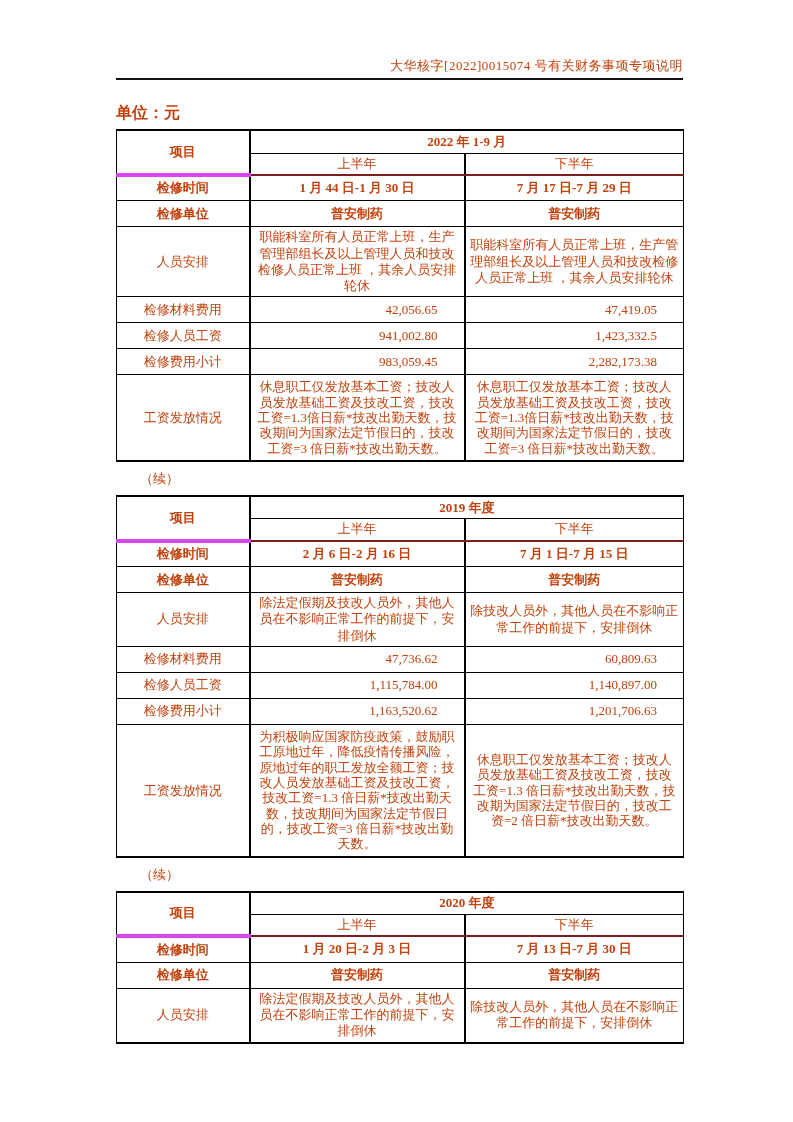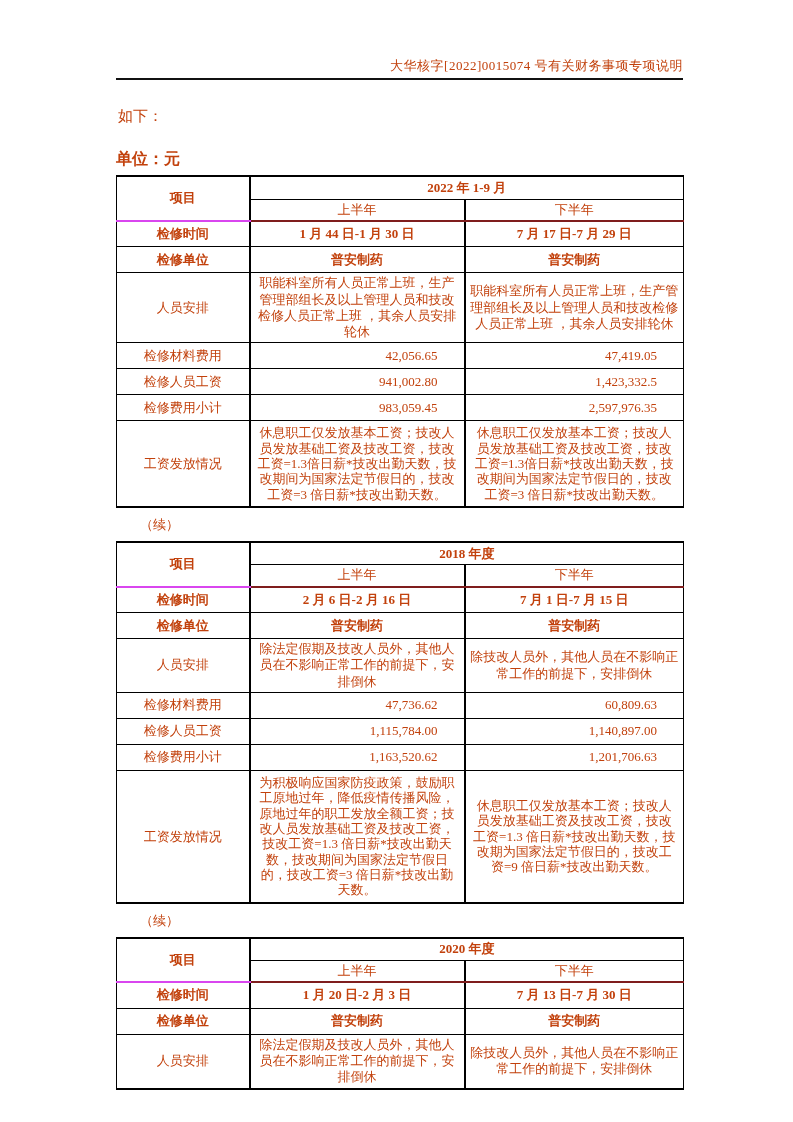--- a/index.html
+++ b/index.html
@@ -42,41 +42,40 @@
   table.rpt td {
     border: 1px solid #000;
     vertical-align: middle;
     text-align: center;
     padding: 2px 4px;
     line-height: 1.25;
   }
   table.rpt td.vthick { border-right: 2px solid #000; }
   table.rpt tr.hdr1 td { height: 23px; font-weight: bold; }
   table.rpt tr.hdr2 td { height: 14px; border-bottom: 2px solid #7f1d1d; }
-  table.rpt td.item-hdr { font-weight: bold; border-bottom: 2px solid #d946ef; }
+  table.rpt td.item-hdr { font-weight: bold; border-bottom: 4px solid #d946ef; }
   table.rpt tr.short td { height: 26px; font-weight: bold; }
   table.rpt tr.para3 td { height: 55px; }
   table.rpt tr.para2 td { height: 42px; }
   table.rpt tr.num td { height: 26px; }
   table.rpt tr.num td.val { text-align: right; padding-right: 26px; }
   table.rpt tr.wage td { line-height: 1.18; padding: 4px 5px; }
   table.rpt tr.wage.w1 td { height: 82px; }
   table.rpt tr.wage.w2 td { height: 115px; }
 
   .continued { margin: 8px 0 7px 24px; font-size: 13px; }
 </style>
 </head>
 <body>
 
 <div class="page">
   <div class="content">
 
     <div class="doc-header">大华核字[2022]0015074 号有关财务事项专项说明</div>
 
-    <div class="intro">如下：</div>
 
     <div class="unit-line">单位：元</div>
 
     <table class="rpt">
       <colgroup>
           <col class="c1">
           <col class="c2">
           <col class="c3">
         </colgroup>
       <tbody>
@@ -109,42 +108,42 @@
           <td class="val">47,419.05</td>
         </tr>
         <tr class="num">
           <td class="vthick">检修人员工资</td>
           <td class="vthick val">941,002.80</td>
           <td class="val">1,423,332.5</td>
         </tr>
         <tr class="num">
           <td class="vthick">检修费用小计</td>
           <td class="vthick val">983,059.45</td>
-          <td class="val">2,597,976.35</td>
+          <td class="val">2,282,173.38</td>
         </tr>
         <tr class="wage w1">
           <td class="vthick">工资发放情况</td>
           <td class="vthick">休息职工仅发放基本工资；技改人员发放基础工资及技改工资，技改工资=1.3倍日薪*技改出勤天数，技改期间为国家法定节假日的，技改工资=3 倍日薪*技改出勤天数。</td>
           <td>休息职工仅发放基本工资；技改人员发放基础工资及技改工资，技改工资=1.3倍日薪*技改出勤天数，技改期间为国家法定节假日的，技改工资=3 倍日薪*技改出勤天数。</td>
         </tr>
       </tbody>
     </table>
 
     <div class="continued">（续）</div>
 
     <table class="rpt">
       <colgroup>
           <col class="c1">
           <col class="c2">
           <col class="c3">
         </colgroup>
       <tbody>
         <tr class="hdr1">
           <td rowspan="2" class="vthick item-hdr">项目</td>
-          <td colspan="2">2018 年度</td>
+          <td colspan="2">2019 年度</td>
         </tr>
         <tr class="hdr2">
           <td class="vthick">上半年</td>
           <td>下半年</td>
         </tr>
         <tr class="short">
           <td class="vthick">检修时间</td>
           <td class="vthick">2 月 6 日-2 月 16 日</td>
           <td>7 月 1 日-7 月 15 日</td>
         </tr>
@@ -169,21 +168,21 @@
           <td class="val">1,140,897.00</td>
         </tr>
         <tr class="num">
           <td class="vthick">检修费用小计</td>
           <td class="vthick val">1,163,520.62</td>
           <td class="val">1,201,706.63</td>
         </tr>
         <tr class="wage w2">
           <td class="vthick">工资发放情况</td>
           <td class="vthick">为积极响应国家防疫政策，鼓励职工原地过年，降低疫情传播风险，原地过年的职工发放全额工资；技改人员发放基础工资及技改工资，技改工资=1.3 倍日薪*技改出勤天数，技改期间为国家法定节假日的，技改工资=3 倍日薪*技改出勤天数。</td>
-          <td>休息职工仅发放基本工资；技改人员发放基础工资及技改工资，技改工资=1.3 倍日薪*技改出勤天数，技改期为国家法定节假日的，技改工资=9 倍日薪*技改出勤天数。</td>
+          <td>休息职工仅发放基本工资；技改人员发放基础工资及技改工资，技改工资=1.3 倍日薪*技改出勤天数，技改期为国家法定节假日的，技改工资=2 倍日薪*技改出勤天数。</td>
         </tr>
       </tbody>
     </table>
 
     <div class="continued">（续）</div>
 
     <table class="rpt">
       <colgroup>
           <col class="c1">
           <col class="c2">

